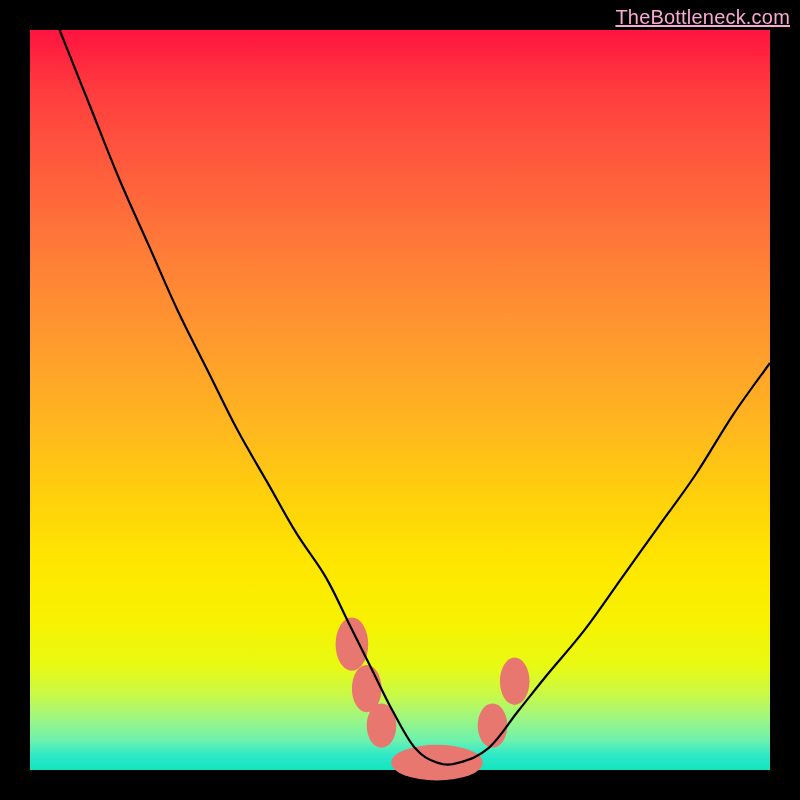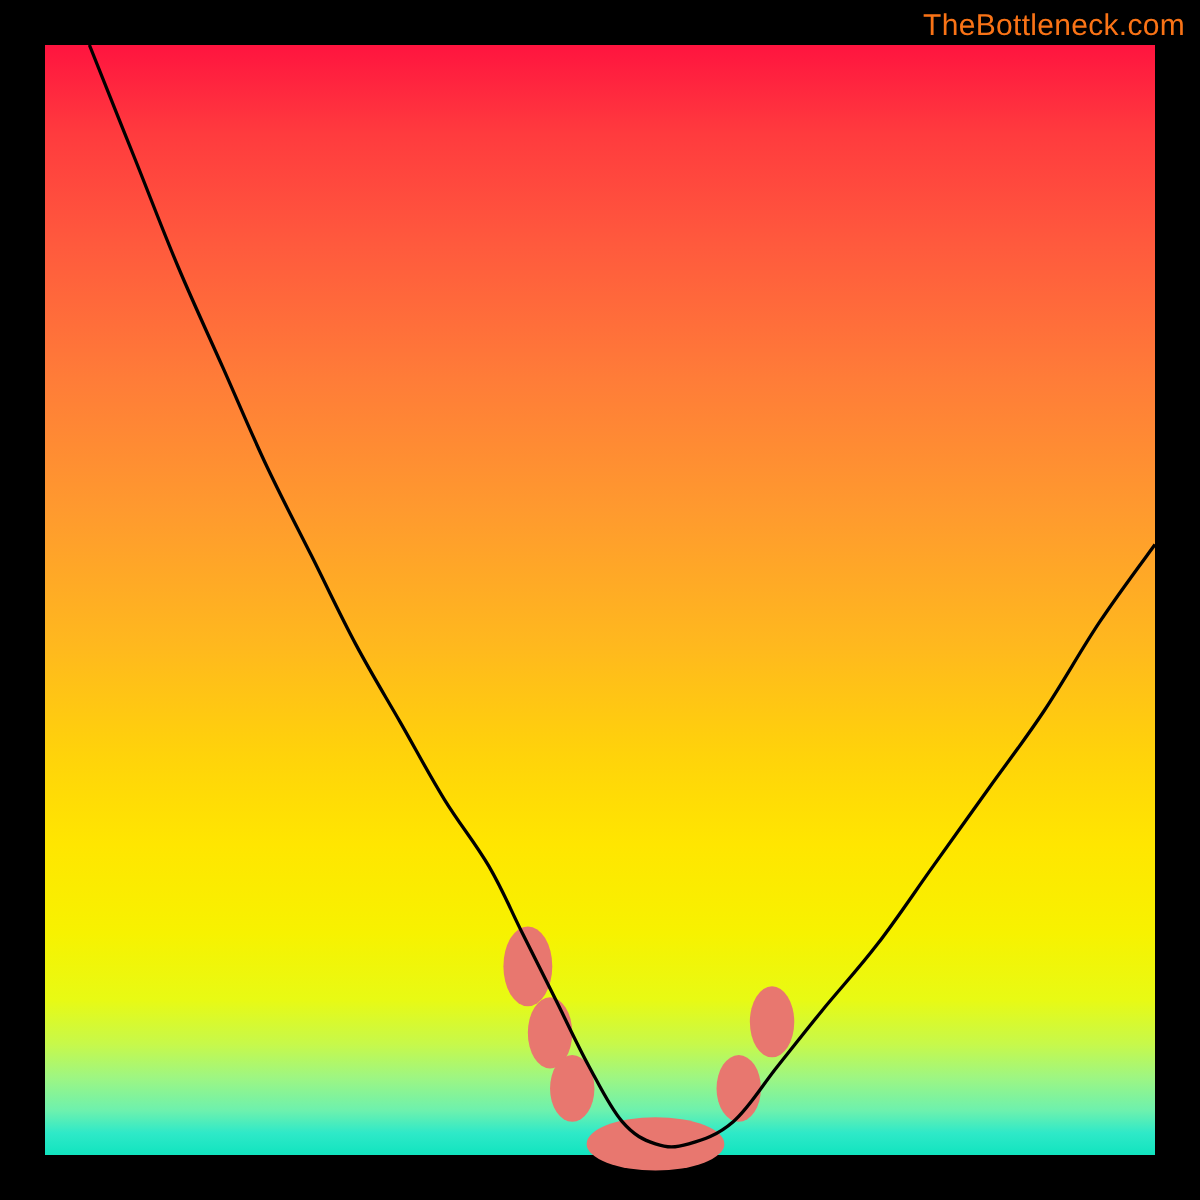--- a/index.html
+++ b/index.html
@@ -57,25 +57,26 @@
     stroke-width: 2.2;
   }
   .blob {
     fill: #e8776f;
     stroke: none;
   }
   .watermark {
     position: absolute;
     top: 6px;
     right: 10px;
-    color: #f97316;
+    color: #f9a8d4;
     font-size: 20px;
     font-weight: 500;
     letter-spacing: 0.2px;
     user-select: none;
+    text-decoration: underline;
   }
 </style>
 </head>
 <body>
 
 <div class="frame">
   <div class="plot-area">
     <svg viewBox="0 0 740 740">
       <g id="blobs-layer">
           <ellipse cx="321.9" cy="614.2" rx="16.3" ry="26.6" class="blob"></ellipse>

